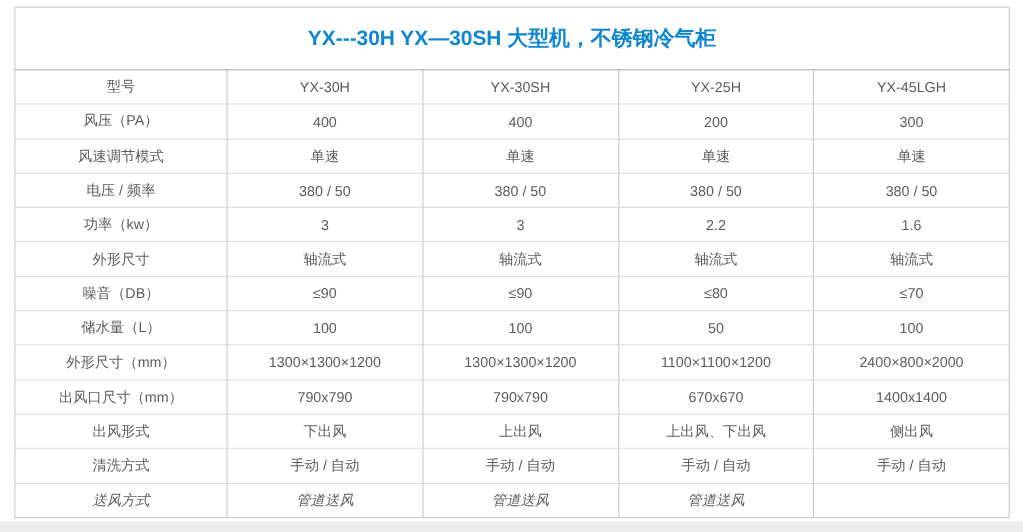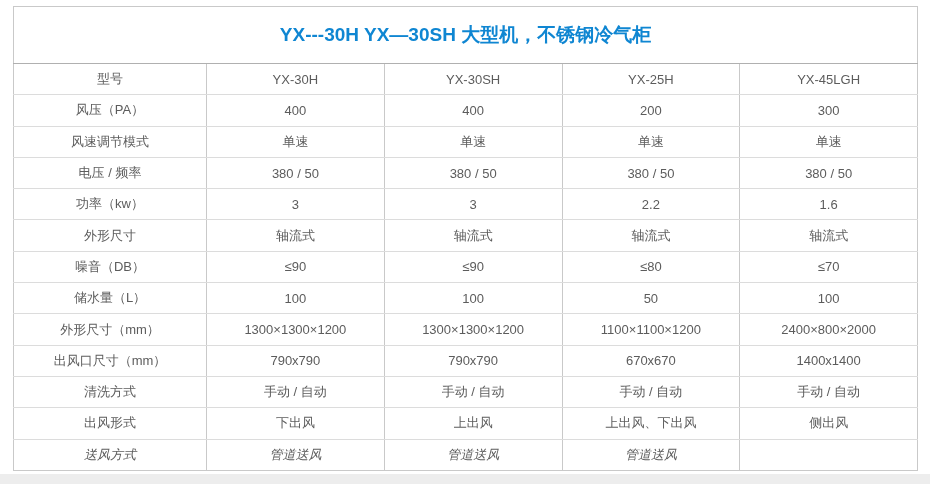--- a/index.html
+++ b/index.html
@@ -138,32 +138,32 @@
           <td>2400×800×2000</td>
         </tr>
         <tr>
           <td>出风口尺寸（mm）</td>
           <td>790x790</td>
           <td>790x790</td>
           <td>670x670</td>
           <td>1400x1400</td>
         </tr>
         <tr>
+          <td>出风形式</td>
+          <td>下出风</td>
+          <td>上出风</td>
+          <td>上出风、下出风</td>
+          <td>侧出风</td>
+        </tr>
+        <tr>
           <td>清洗方式</td>
           <td>手动 / 自动</td>
           <td>手动 / 自动</td>
           <td>手动 / 自动</td>
           <td>手动 / 自动</td>
-        </tr>
-        <tr>
-          <td>出风形式</td>
-          <td>下出风</td>
-          <td>上出风</td>
-          <td>上出风、下出风</td>
-          <td>侧出风</td>
         </tr>
         <tr>
           <td>送风方式</td>
           <td>管道送风</td>
           <td>管道送风</td>
           <td>管道送风</td>
           <td></td>
         </tr>
       </tbody>
   </table>

